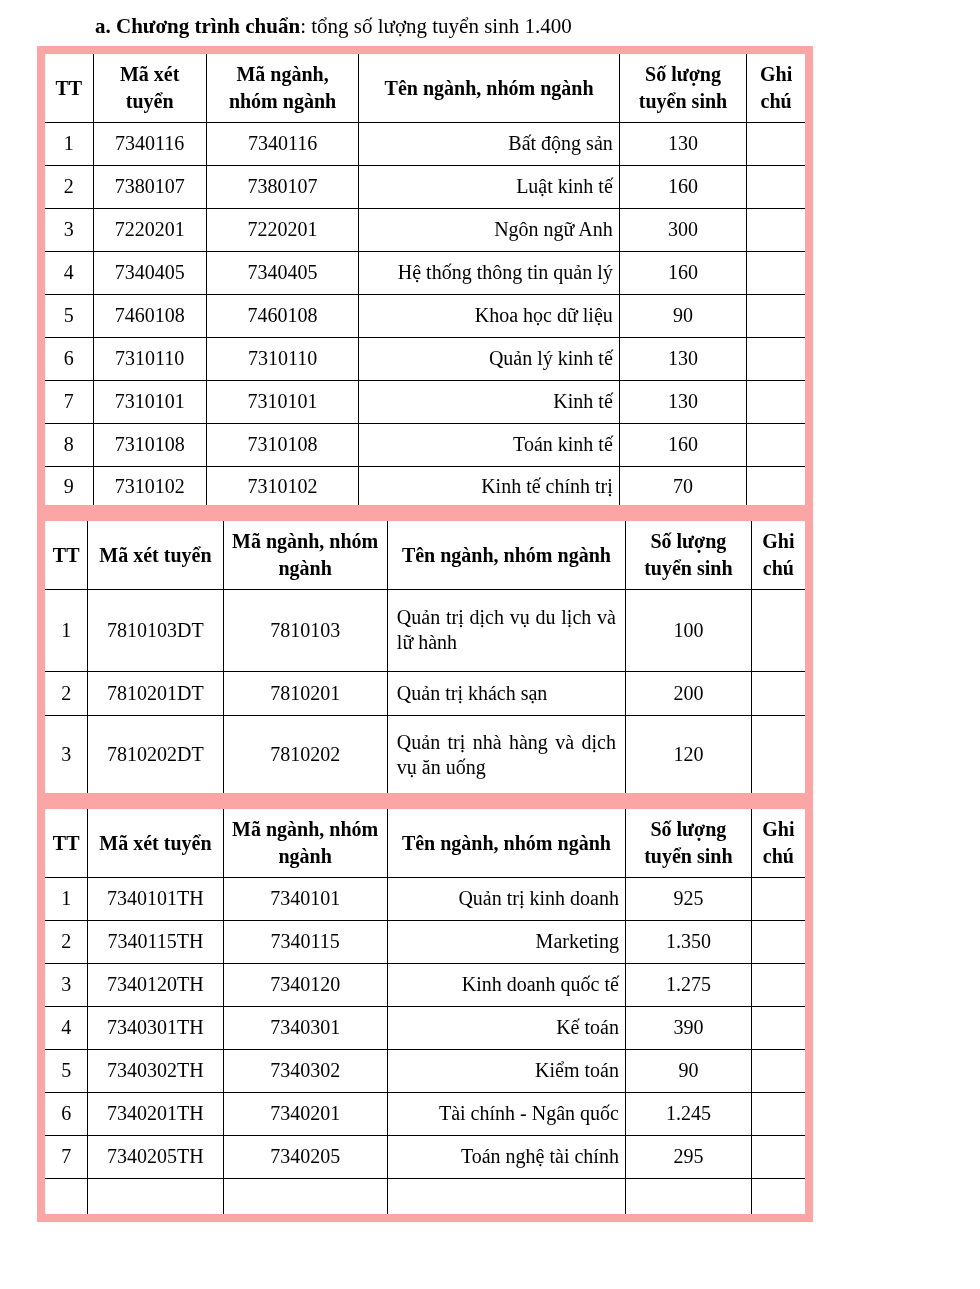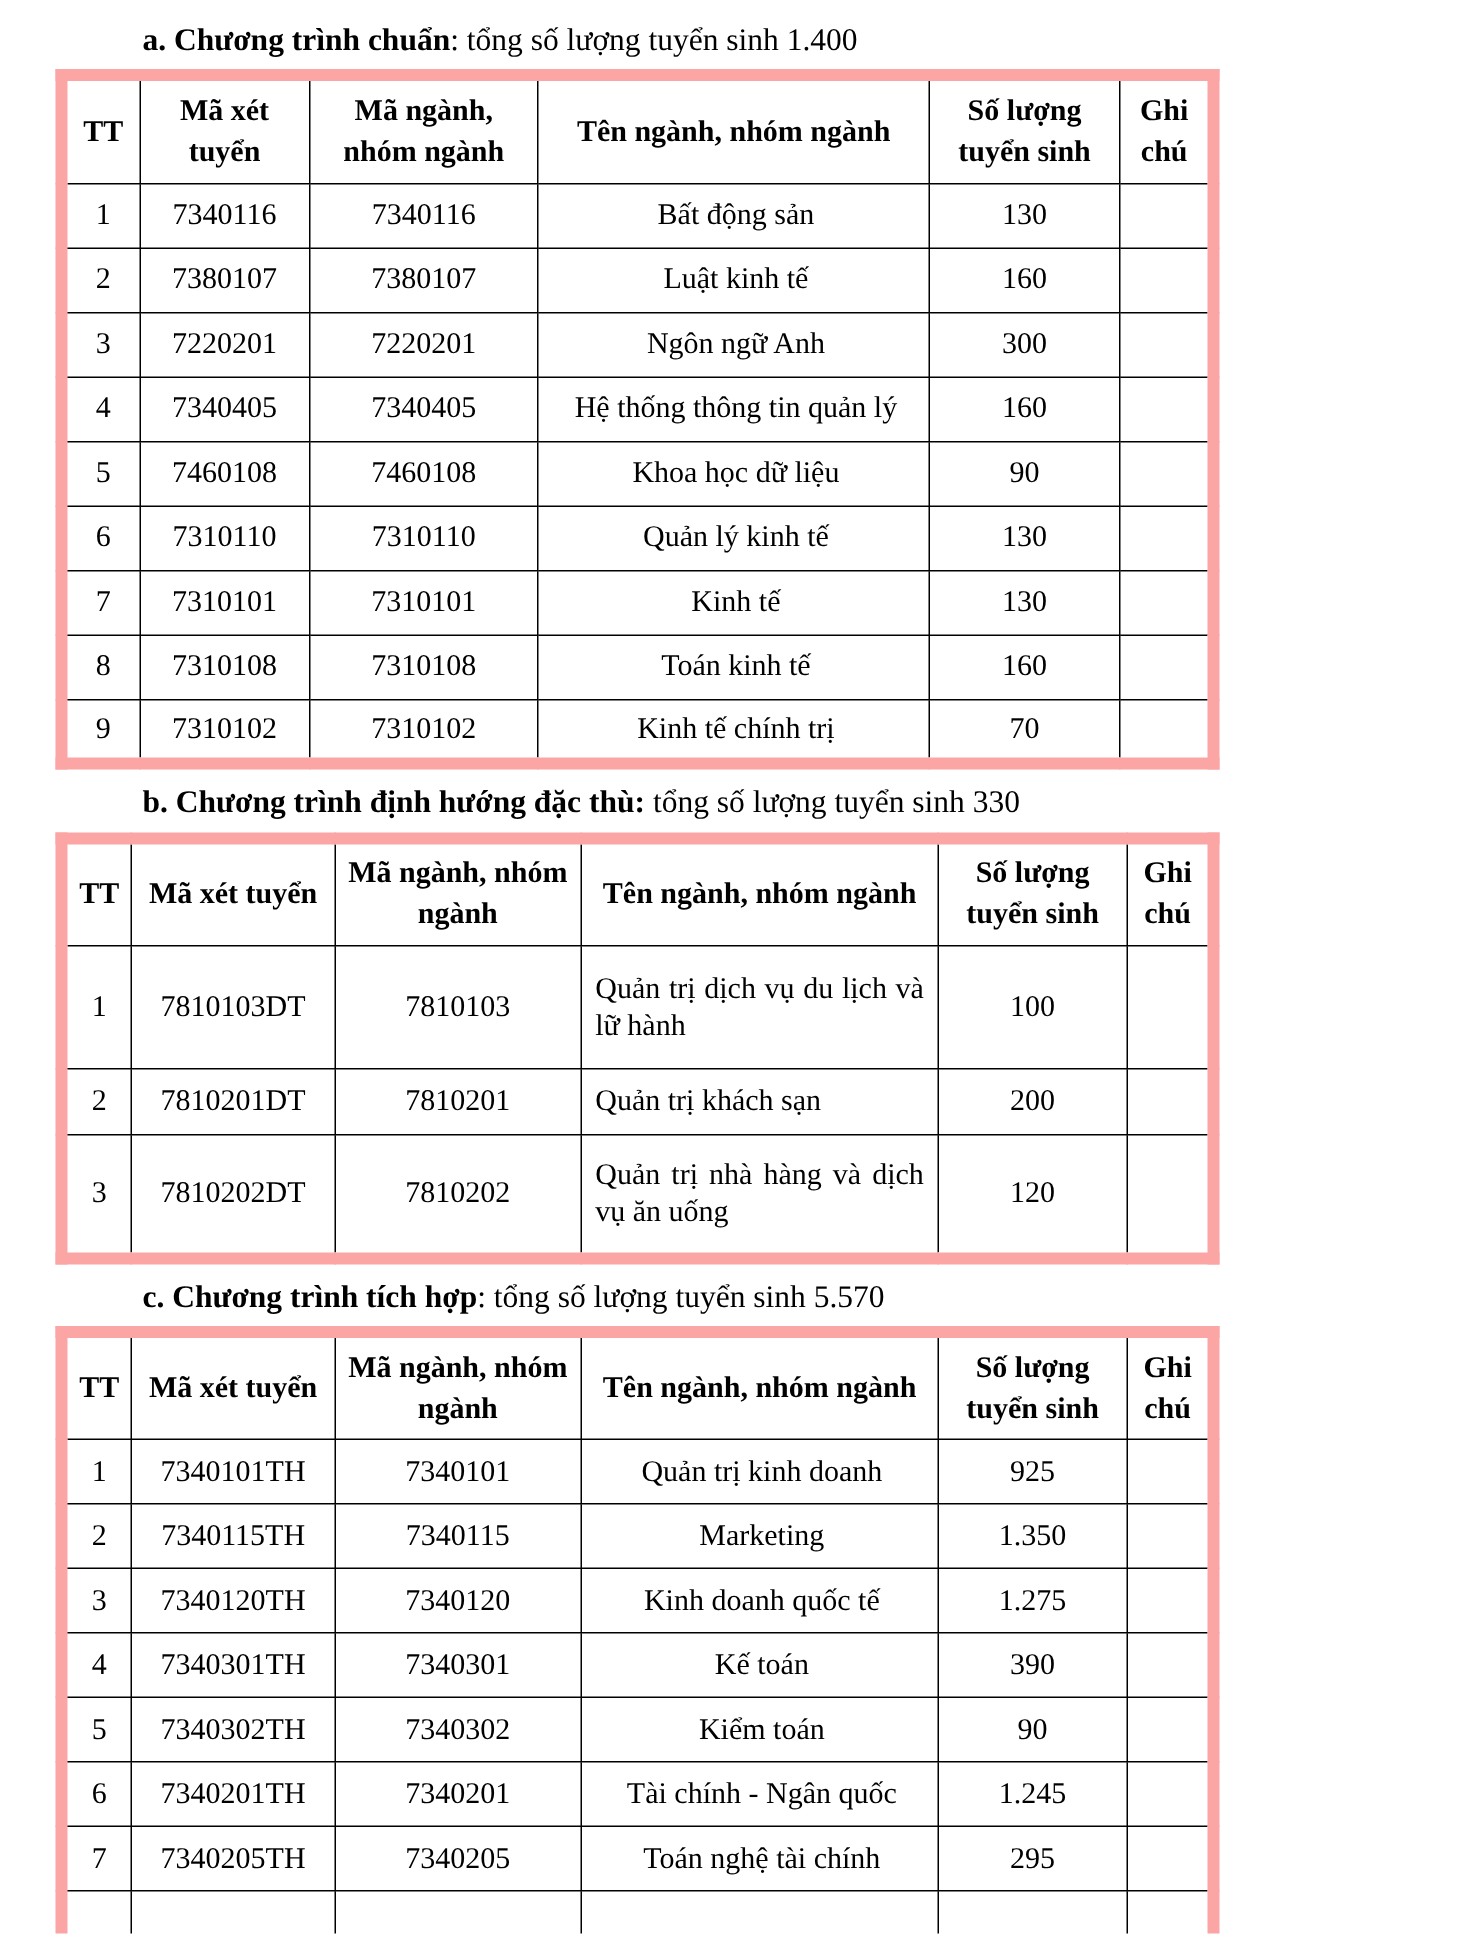--- a/index.html
+++ b/index.html
@@ -40,21 +40,21 @@
     overflow: hidden;
   }
   table.quota-table { border: 8px solid #fca5a5; }
   table.quota-table th {
     font-weight: bold;
     line-height: 1.35;
     height: 72px;
   }
   table.quota-table td { height: 43px; line-height: 1.25; }
   table.quota-table td.name-cell {
-    text-align: center;
+    text-align: right;
     padding-left: 9px;
   }
   table.tbl-b td.name-cell { text-align: justify; padding-right: 9px; }
   table.tbl-b td { height: 44px; }
   table.tbl-b tr.two-line td { height: 82px; }
   
   table.tbl-a col.c-tt   { width: 6.8%; }
   table.tbl-a col.c-code { width: 14.7%; }
   table.tbl-a col.c-maj  { width: 19.9%; }
   table.tbl-a col.c-name { width: 33.9%; }
@@ -163,21 +163,20 @@
           <td>9</td>
           <td>7310102</td>
           <td>7310102</td>
           <td class="name-cell">Kinh tế chính trị</td>
           <td>70</td>
           <td></td>
         </tr>
       </tbody>
     </table>
 
-  <p class="section-title"><span class="bold">b. Chương trình định hướng đặc thù:</span><span> tổng số lượng tuyển sinh 330</span></p>
 
   <table class="quota-table tbl-b">
     <colgroup>
       <col class="c-tt">
         <col class="c-code">
         <col class="c-maj">
       <col class="c-name">
         <col class="c-qty">
         <col class="c-note">
     </colgroup>
@@ -212,21 +211,20 @@
           <td>3</td>
           <td>7810202DT</td>
           <td>7810202</td>
           <td class="name-cell">Quản trị nhà hàng và dịch vụ ăn uống</td>
           <td>120</td>
           <td></td>
         </tr>
       </tbody>
     </table>
 
-  <p class="section-title"><span class="bold">c. Chương trình tích hợp</span><span>: tổng số lượng tuyển sinh 5.570</span></p>
 
   <table class="quota-table tbl-c">
     <colgroup>
       <col class="c-tt">
         <col class="c-code">
         <col class="c-maj">
       <col class="c-name">
         <col class="c-qty">
         <col class="c-note">
     </colgroup>

